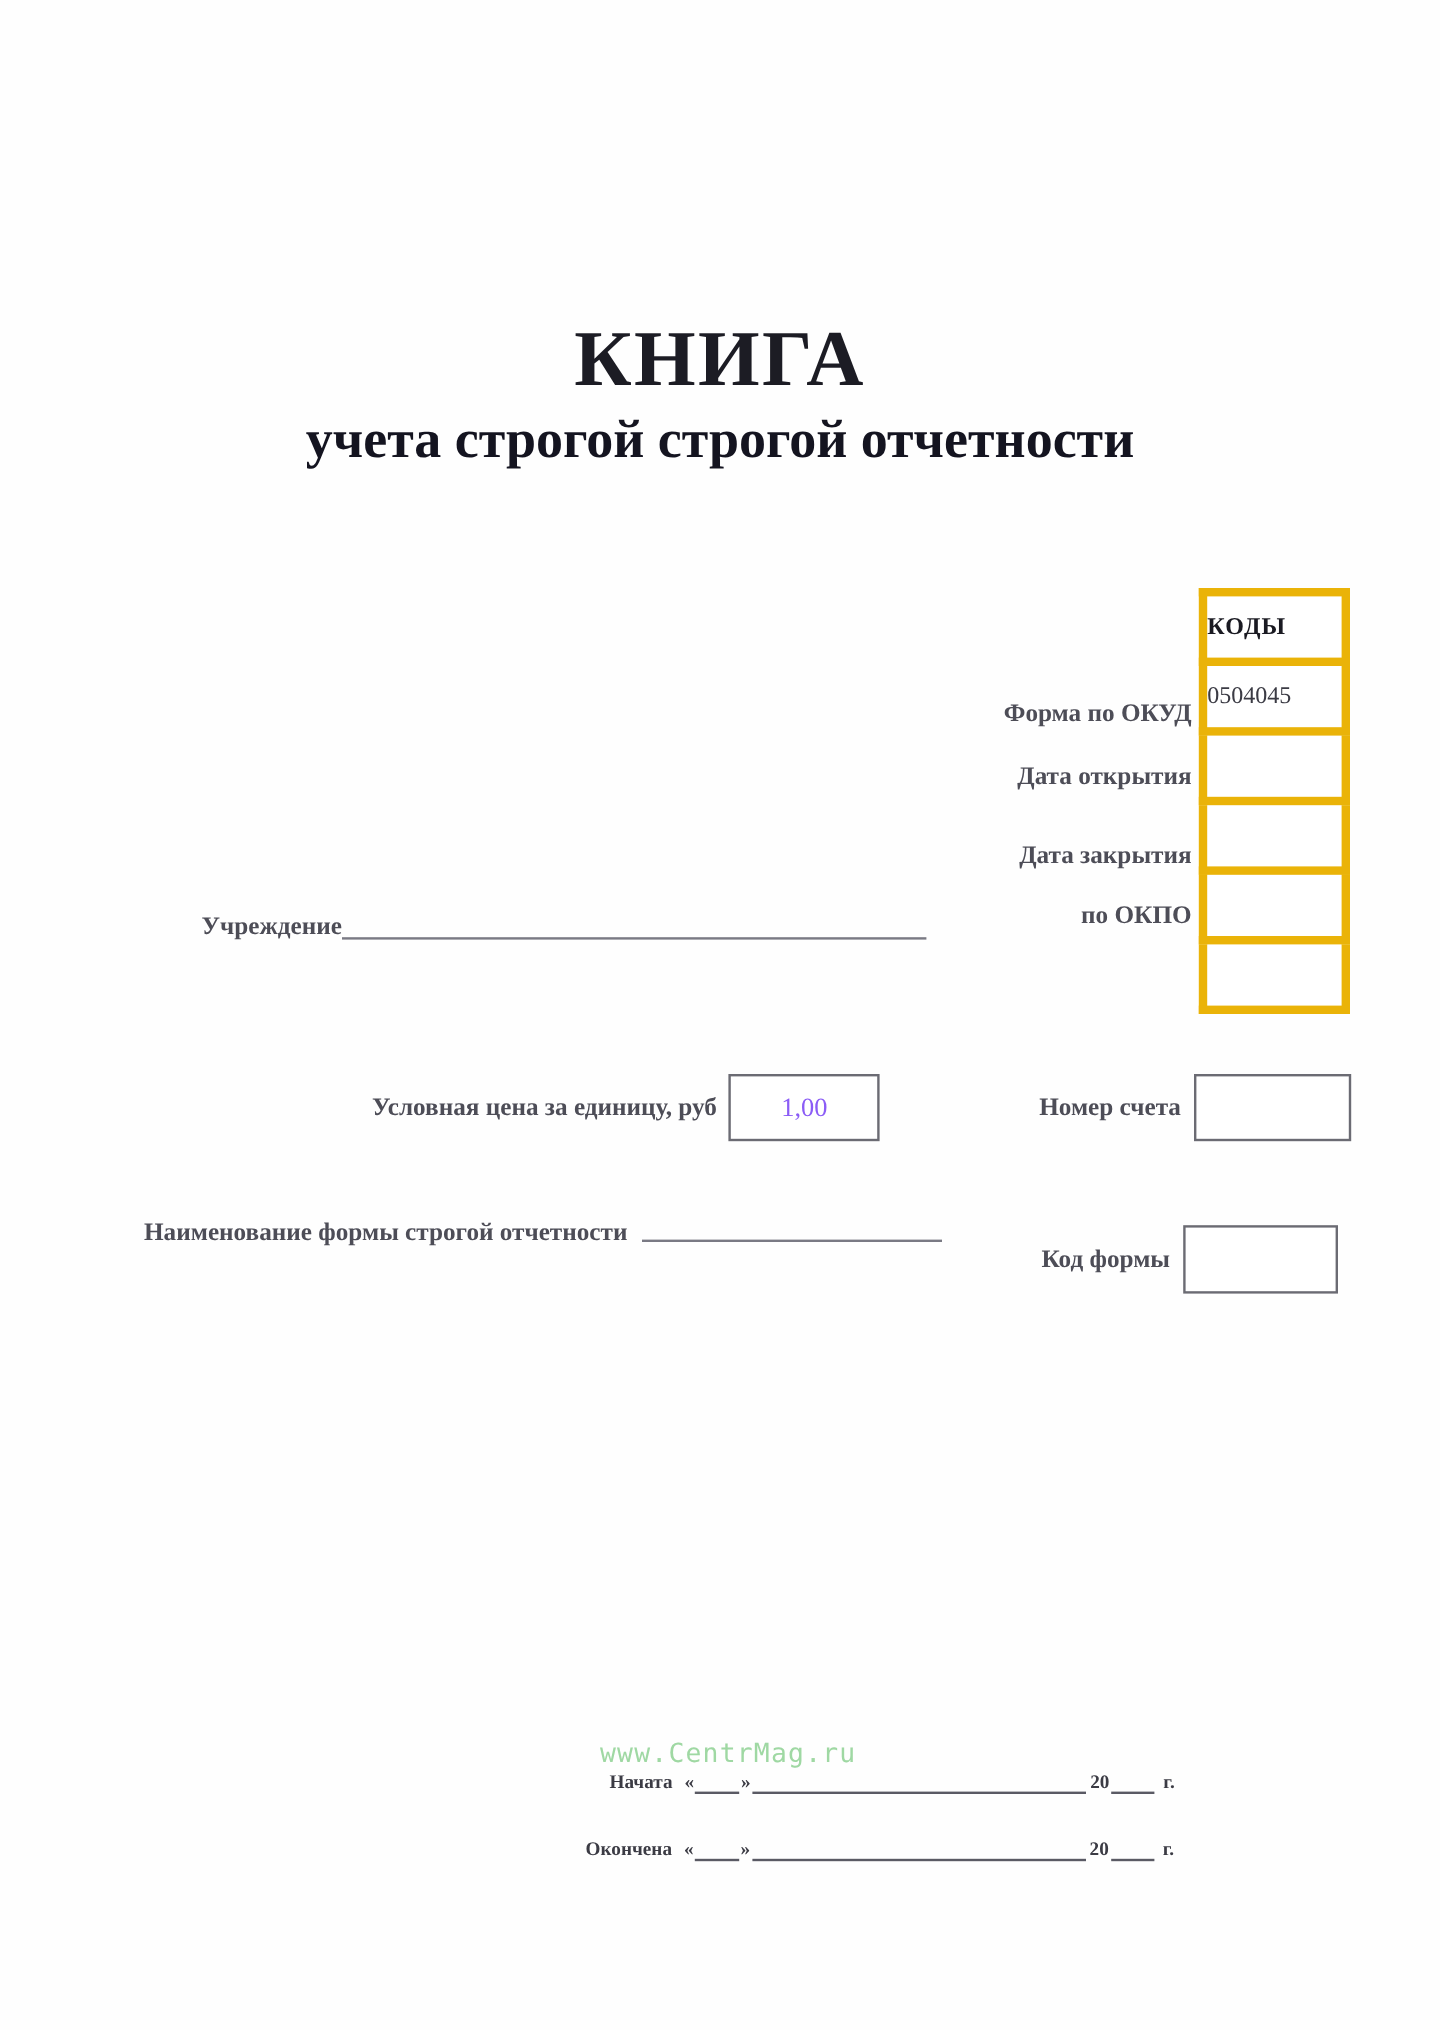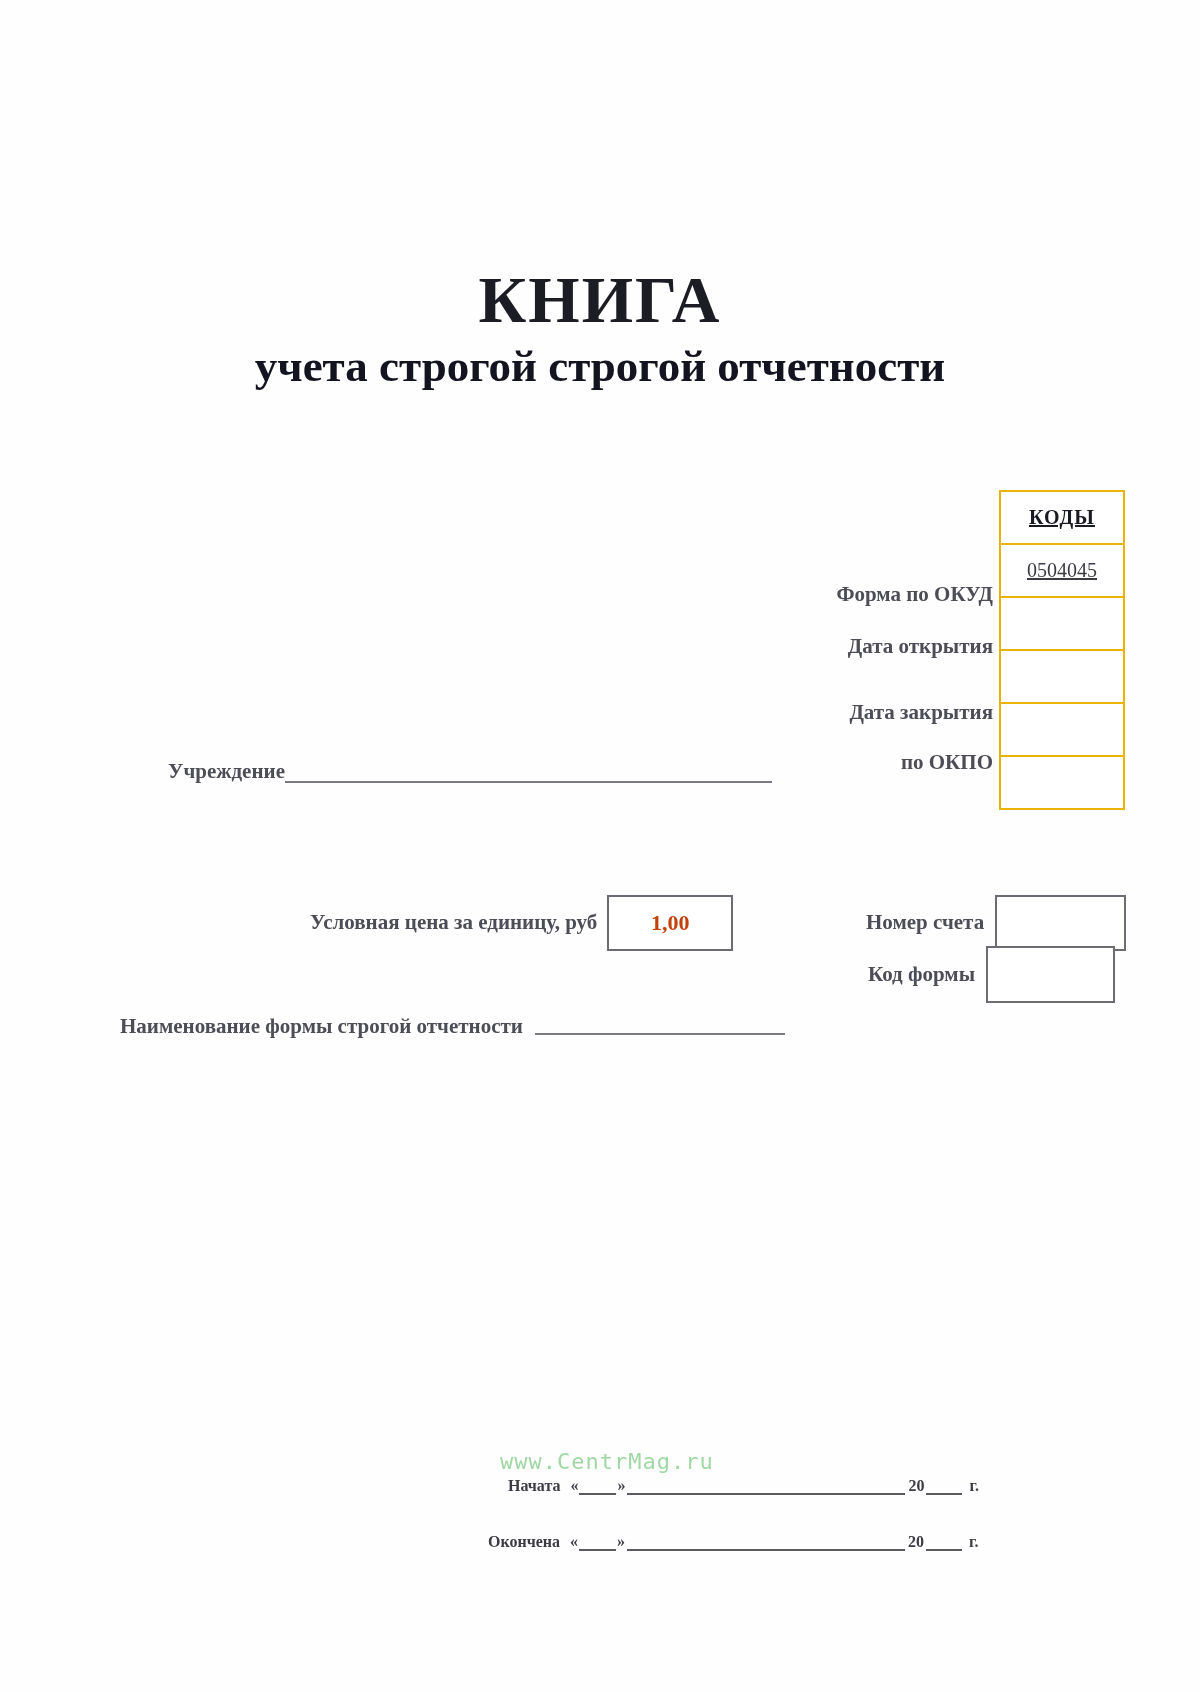--- a/index.html
+++ b/index.html
@@ -48,28 +48,26 @@
   .codes-table {
     position: absolute;
     left: 999px;
     top: 490px;
     width: 126px;
     border: 2px solid #6b6b73;
     border-collapse: collapse;
     background: #ffffff;
   }
   .codes-table td {
-    border: 2px solid #eab308;
+    border: 7px solid #eab308;
     height: 51px;
-    text-align: center;
     vertical-align: middle;
     font-size: 20px;
     color: #3b3b44;
     padding: 0;
-    text-decoration: underline;
   }
   .codes-table td.hdr {
     font-weight: bold;
     font-size: 20px;
     letter-spacing: 1px;
     color: #1a1a22;
   }
 
   
   .code-label {
@@ -120,22 +118,22 @@
     font-weight: bold;
     color: #4d4d57;
     white-space: nowrap;
   }
   .value-box {
     border: 2px solid #6b6b73;
     background: #ffffff;
     display: flex;
     align-items: center;
     justify-content: center;
-    font-weight: bold;
-    color: #c2410c;
+    font-weight: normal;
+    color: #8b5cf6;
   }
   #price-box {
     width: 122px;
     height: 52px;
     margin-left: 10px;
     font-size: 22px;
   }
 
   
   .account-row {
@@ -169,21 +167,21 @@
   }
   #formname-line {
     width: 250px;
     margin-left: 12px;
     margin-bottom: 3px;
   }
 
   .formcode-row {
     position: absolute;
     left: 868px;
-    top: 946px;
+    top: 1021px;
     display: flex;
     align-items: center;
     font-size: 21px;
     font-weight: bold;
     color: #4d4d57;
     white-space: nowrap;
     justify-content: center;
   }
   #formcode-box {
     width: 125px;

